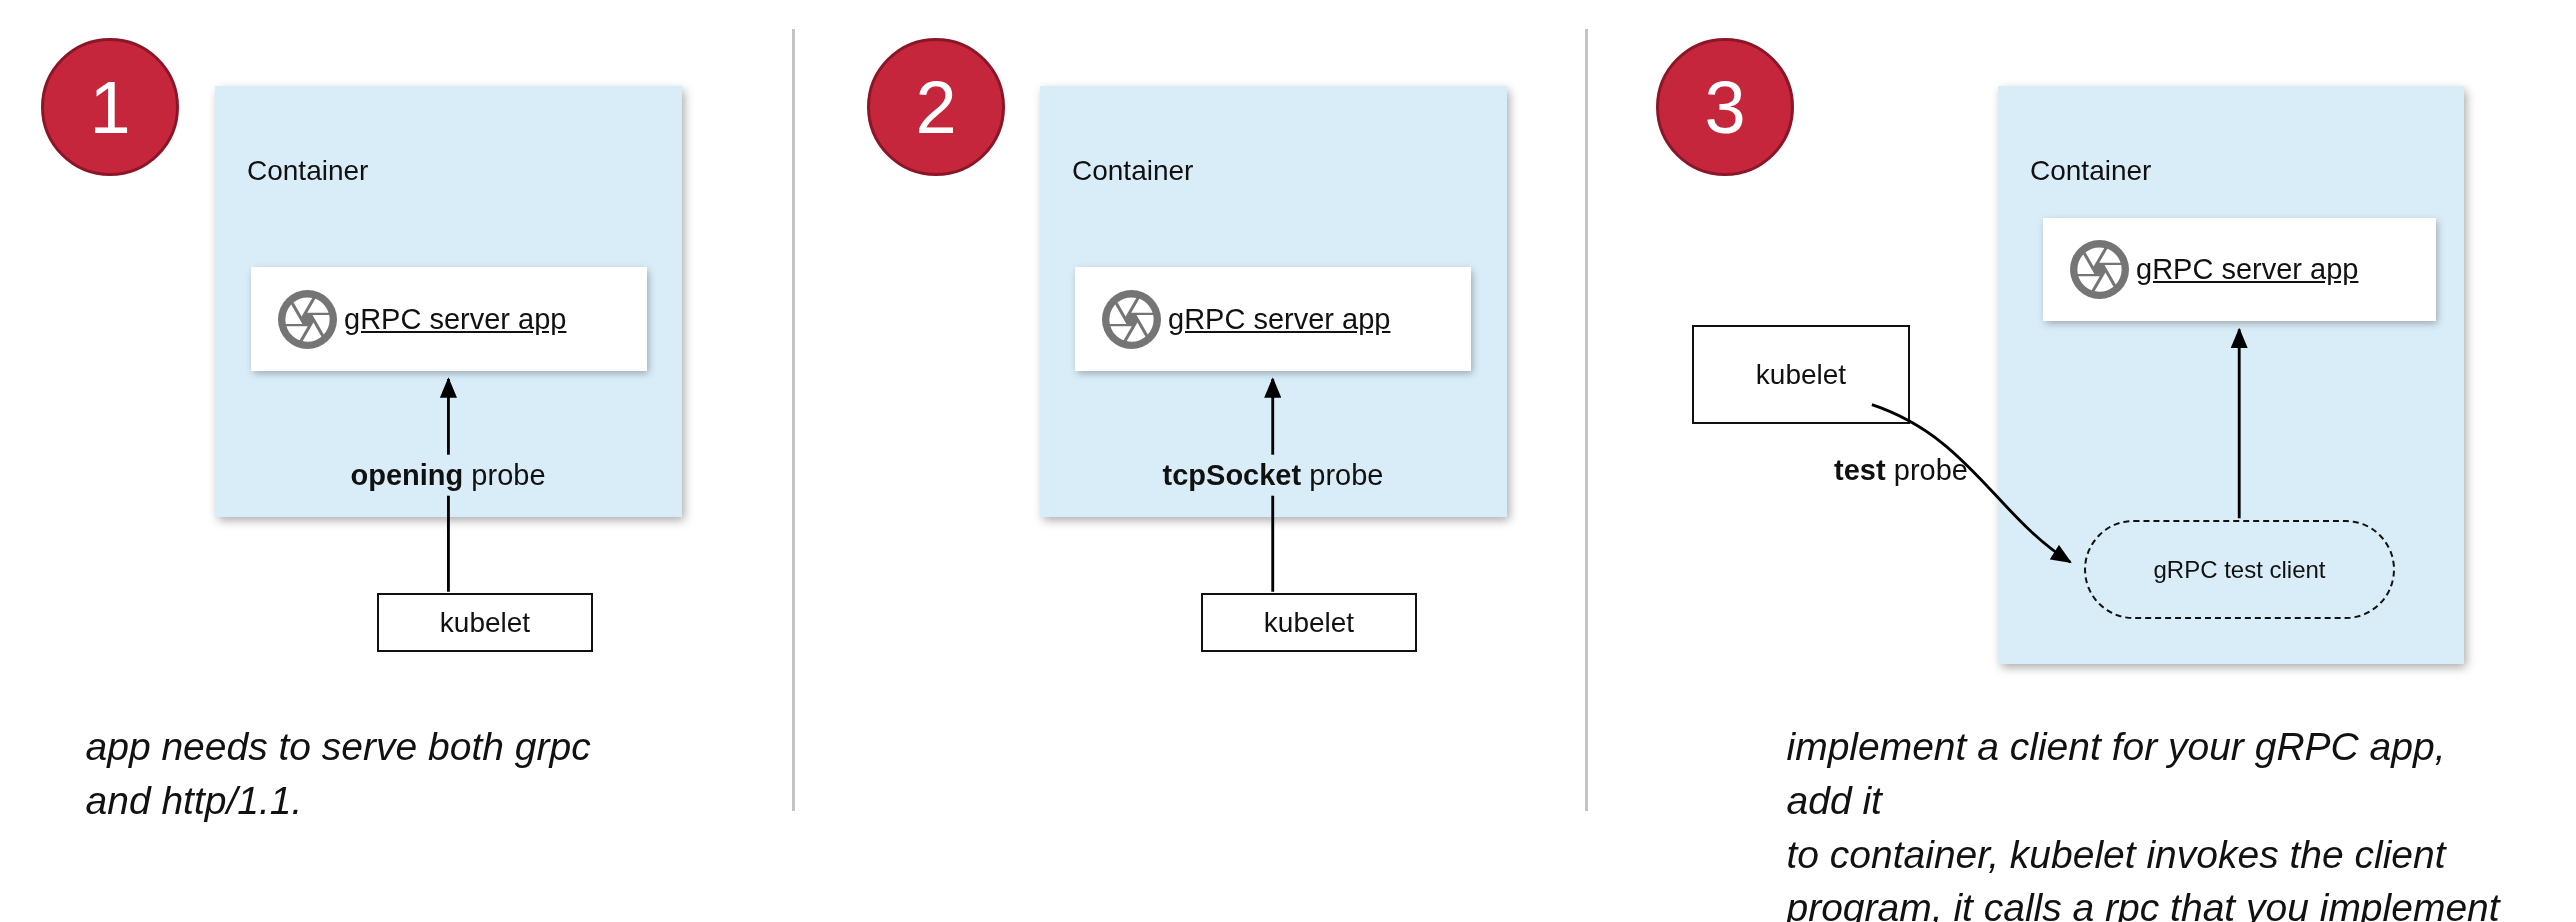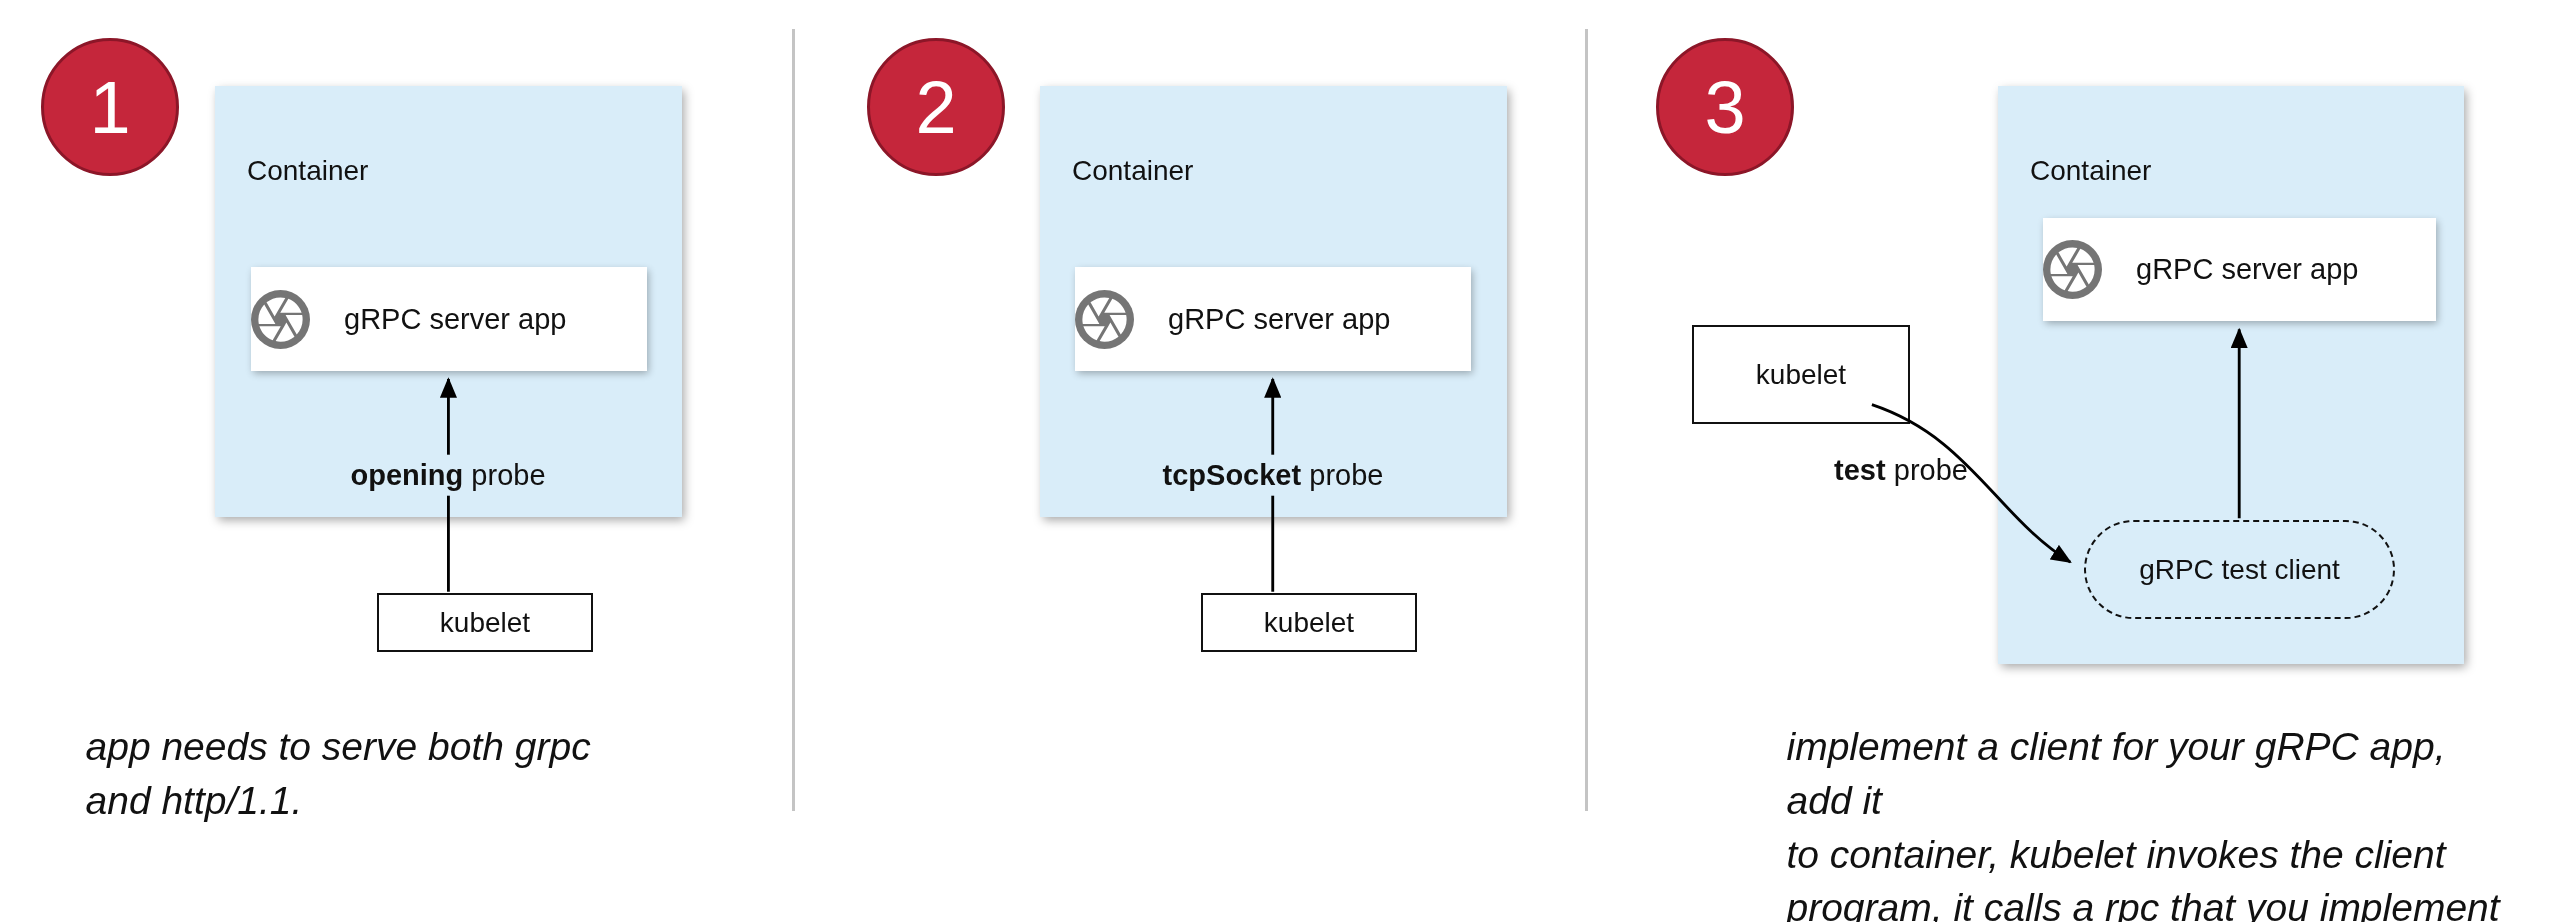--- a/index.html
+++ b/index.html
@@ -18,22 +18,22 @@
     position:absolute;background:#d9edf9;
     box-shadow:2.9px 3.8px 9.5px rgba(0,0,0,0.35);
     z-index:1;
   }
   .container-label{
     position:absolute;left:32px;top:25px;font-size:28px;margin-top:44px;
   }
   .server-card{
     position:absolute;background:#ffffff;
     box-shadow:1.9px 2.9px 7.6px rgba(0,0,0,0.30);
-    display:flex;align-items:center;gap:34px;
-    font-size:29px;z-index:2;box-sizing:border-box;
+    display:flex;align-items:center;gap:7px;padding-left:27px;
+    font-size:29px;z-index:2;box-sizing:border-box;text-decoration:underline;
   }
   .app-icon{width:59px;height:59px;flex:0 0 auto;}
   .kubelet{
     position:absolute;background:#ffffff;border:2.9px solid #111;
     display:flex;align-items:center;justify-content:center;
     font-size:28px;z-index:2;box-sizing:border-box;margin-left:36px;
   }
   .probe-label{
     position:absolute;transform:translate(-50%,-50%);
     font-size:29px;white-space:nowrap;z-index:6;padding:3.8px 13.4px;
@@ -44,21 +44,21 @@
     position:absolute;transform:translateX(-50%);
     font-size:39px;line-height:1.38;text-align:left;
     white-space:pre-line;width:725px;z-index:2;font-style:italic;
   }
   .divider{
     position:absolute;top:29px;height:782px;width:2.9px;background:#c4c4c4;z-index:0;
   }
   .stadium{
     position:absolute;border:2.9px dashed #111;border-radius:59px;
     display:flex;align-items:center;justify-content:center;
-    font-size:28px;z-index:4;box-sizing:border-box;background:transparent;
+    font-size:24px;z-index:4;box-sizing:border-box;background:transparent;
   }
   .arrows{
     position:absolute;left:0;top:0;width:2576px;height:923px;
     z-index:5;pointer-events:none;
   }
 </style>
 </head>
 <body>
 
 <div class="canvas">

